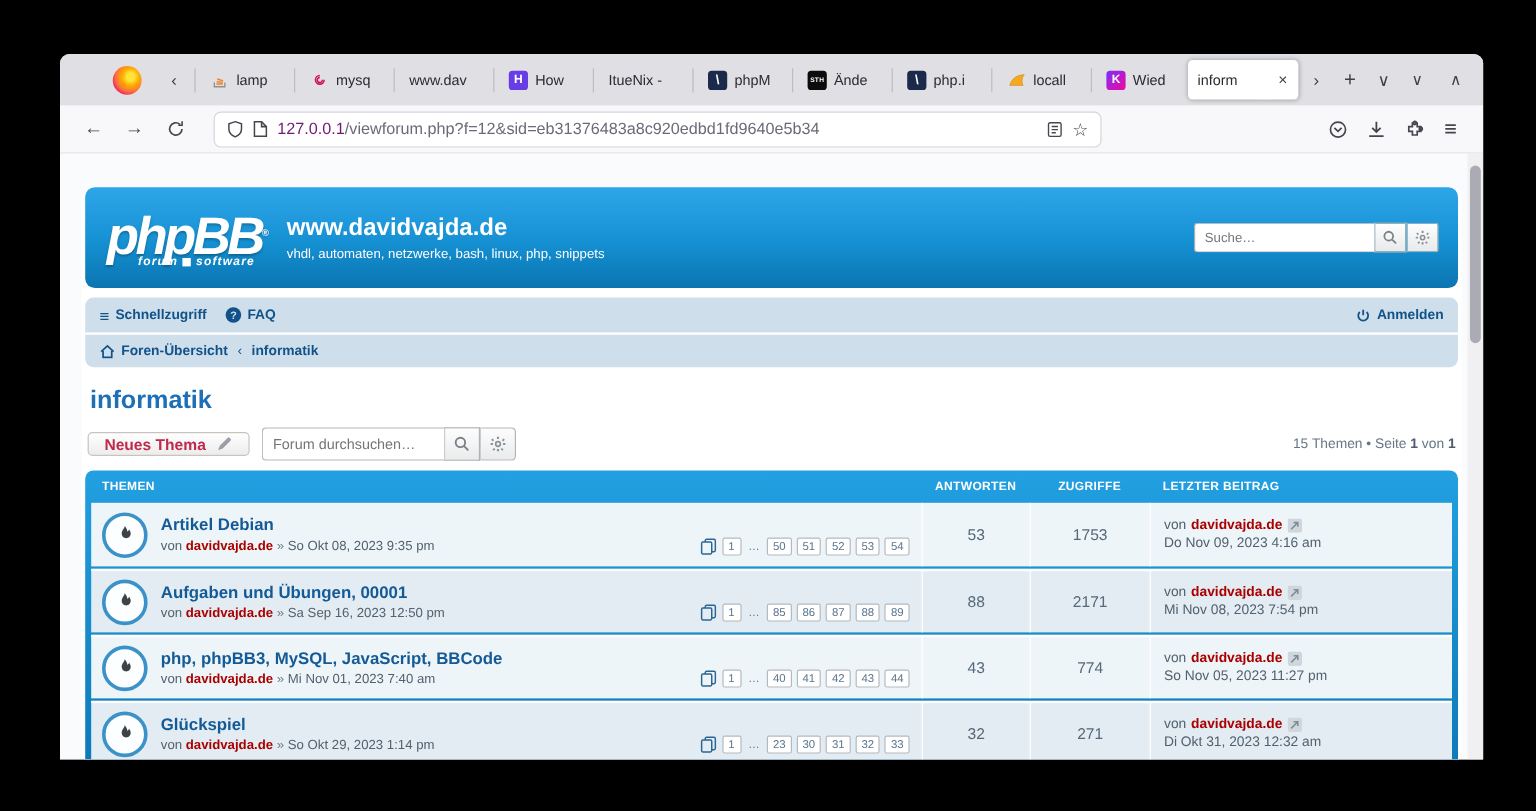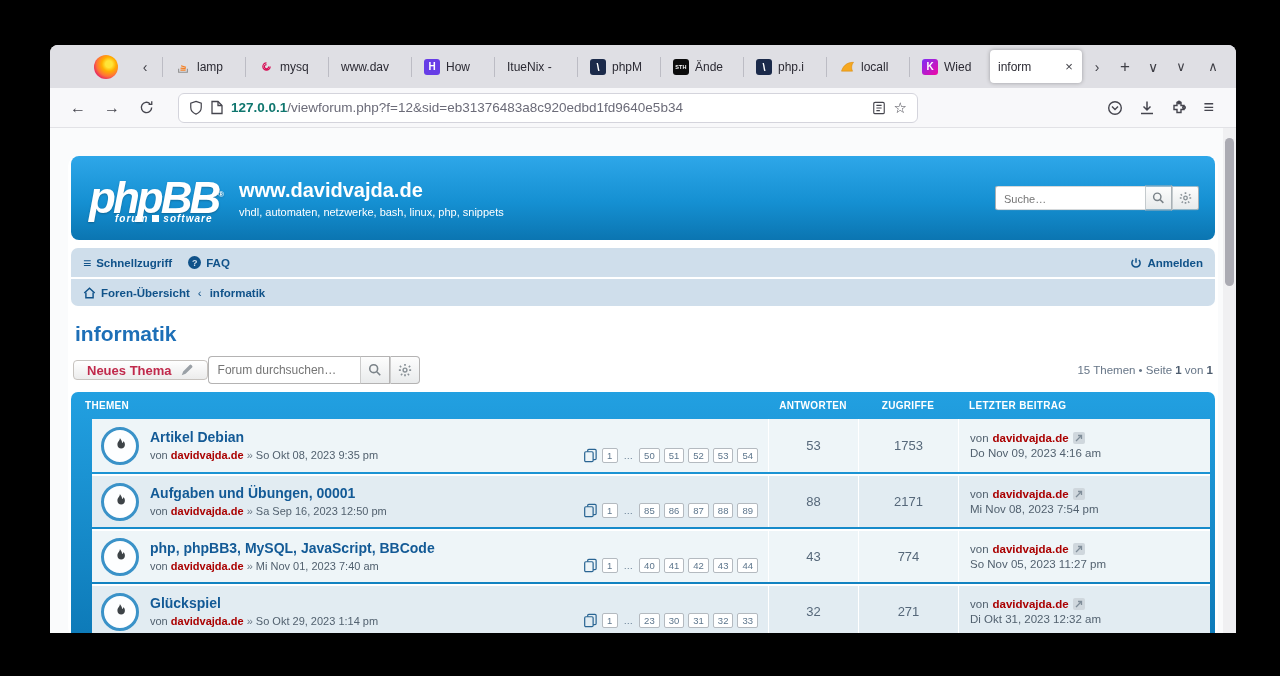--- a/index.html
+++ b/index.html
@@ -38,21 +38,21 @@
 
   
   .toolbar { height:40px; background:#f8f8fa; border-bottom:1px solid #e2e2e6;
              display:flex; align-items:center; padding:0 14px; gap:6px; flex:none; }
   .nav-ic { width:28px; height:28px; display:flex; align-items:center; justify-content:center;
             color:#45454e; font-size:16px; border-radius:4px; flex:none; }
   .urlbar { width:740px; height:30px; margin-left:12px; background:#fff;
             border:1px solid #d4d4dc; border-radius:6px; display:flex; align-items:center;
             padding:0 10px; gap:8px; font-size:13.5px; }
   .url-text { flex:1; overflow:hidden; white-space:nowrap; color:#6b6b78; }
-  .url-text b { color:#0f766e; font-weight:bold; }
+  .url-text b { color:#701a75; font-weight:normal; }
   .urlbar .star { font-size:15px; color:#45454e; }
   .tool-right { margin-left:auto; display:flex; align-items:center; gap:16px; padding-right:8px; }
 
   
   .viewport { flex:1; position:relative; background:#fafbfc; overflow:hidden; }
   .vscroll { position:absolute; right:0; top:0; bottom:0; width:13px; background:#f0f0f2; }
   .vscroll .thumb { position:absolute; right:2px; top:10px; width:9px; height:148px;
                     background:#ababb3; border-radius:5px; }
   .pagewrap { width:1150px; margin:28px auto 0; background:#fff; border-radius:10px; padding:0 3px; }
 
@@ -89,41 +89,41 @@
   .qmark { width:13px; height:13px; border-radius:50%; background:#105289; color:#cfdeeb;
            font-size:9px; display:flex; align-items:center; justify-content:center; }
   .crumb-sep { font-weight:normal; color:#105289; margin:0 2px; }
 
   
   .forum-title { color:#1d6fb7; font-size:21px; font-weight:bold; margin:16px 4px 10px; }
   .actionbar { display:flex; align-items:center; margin:0 2px 8px; }
   .btn-newtopic { display:flex; align-items:center; gap:8px; height:20px; padding:0 13px;
                   border:1px solid #c7c3bf; border-radius:4px; font-size:13px; font-weight:bold;
                   color:#c0294b; background:linear-gradient(180deg,#ffffff,#ececec); }
-  .fsearch { display:flex; }
+  .fsearch { display:flex; margin-left:10px; }
   .fsearch input { width:152px; height:28px; border:1px solid #b4b3b3; border-right:none;
                    border-radius:4px 0 0 4px; padding:0 9px; font-size:12px; color:#333;
                    font-family:"Liberation Sans",sans-serif; }
   .fbtn { width:30px; height:28px; border:1px solid #b4b3b3; border-left:1px solid #ccc;
           background:linear-gradient(180deg,#fdfdfd,#e9ebec); display:flex; align-items:center; justify-content:center; }
   .fbtn:last-child { border-radius:0 4px 4px 0; }
   .page-info { margin-left:auto; font-size:11.5px; color:#667587; }
   .page-info b { color:#4d5c6e; }
 
   
   .forumbg { margin-top:4px; background:linear-gradient(180deg,#22a0e1 0%,#0d7ab8 100%);
              border-radius:7px 7px 0 0; padding:0 5px; }
   .thead { display:flex; align-items:center; height:27px; color:#fff; font-size:10px;
            font-weight:bold; letter-spacing:.3px; }
   .c-topics { flex:1; padding-left:9px; }
   .c-replies { width:90px; text-align:center; flex:none; }
   .c-views { width:100px; text-align:center; flex:none; }
   .c-last { width:252px; padding-left:11px; flex:none; }
   ul.topiclist { list-style:none; }
-  li.row { display:flex; min-height:53px;margin-left:16px; }
+  li.row { display:flex; min-height:53px; }
   li.row + li.row { border-top:2px solid #fff; margin-top:2px; }
   li.row.bg1 { background:#eef5f8; }
   li.row.bg2 { background:#e2ecf2; }
   .cell-topic { flex:1; display:flex; align-items:center; gap:11px; padding:6px 8px 6px 9px; position:relative; }
   .ticon { width:38px; height:38px; flex:none; border-radius:50%; background:#fdfeff;
            border:3px solid #3a92c8; display:flex; align-items:center; justify-content:center; }
   .ttexts a.title { font-size:14px; font-weight:bold; color:#135a96; text-decoration:none; display:block; }
   .tmeta { font-size:11px; color:#52616f; margin-top:4px; }
   .tmeta .author, .lp .author { color:#aa0000; font-weight:bold; }
   .tmeta .raq { color:#6e7c89; }

